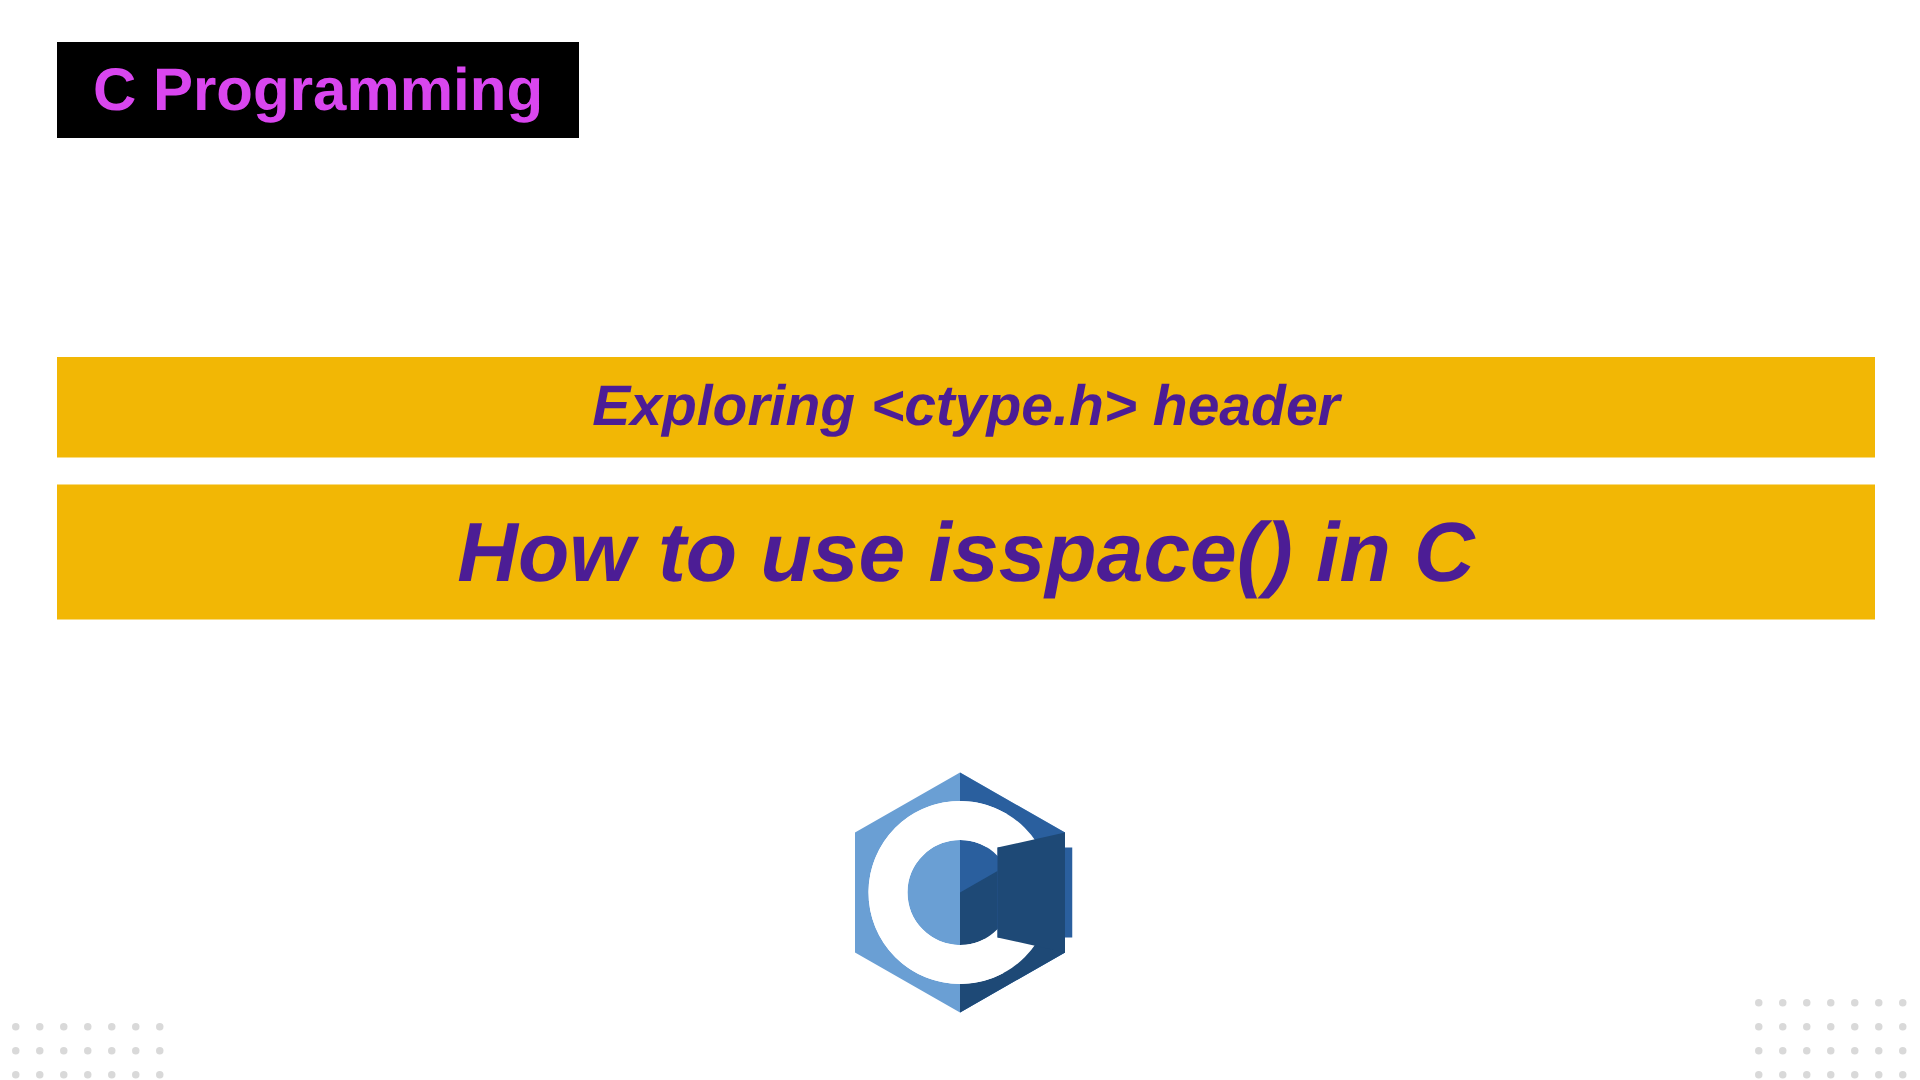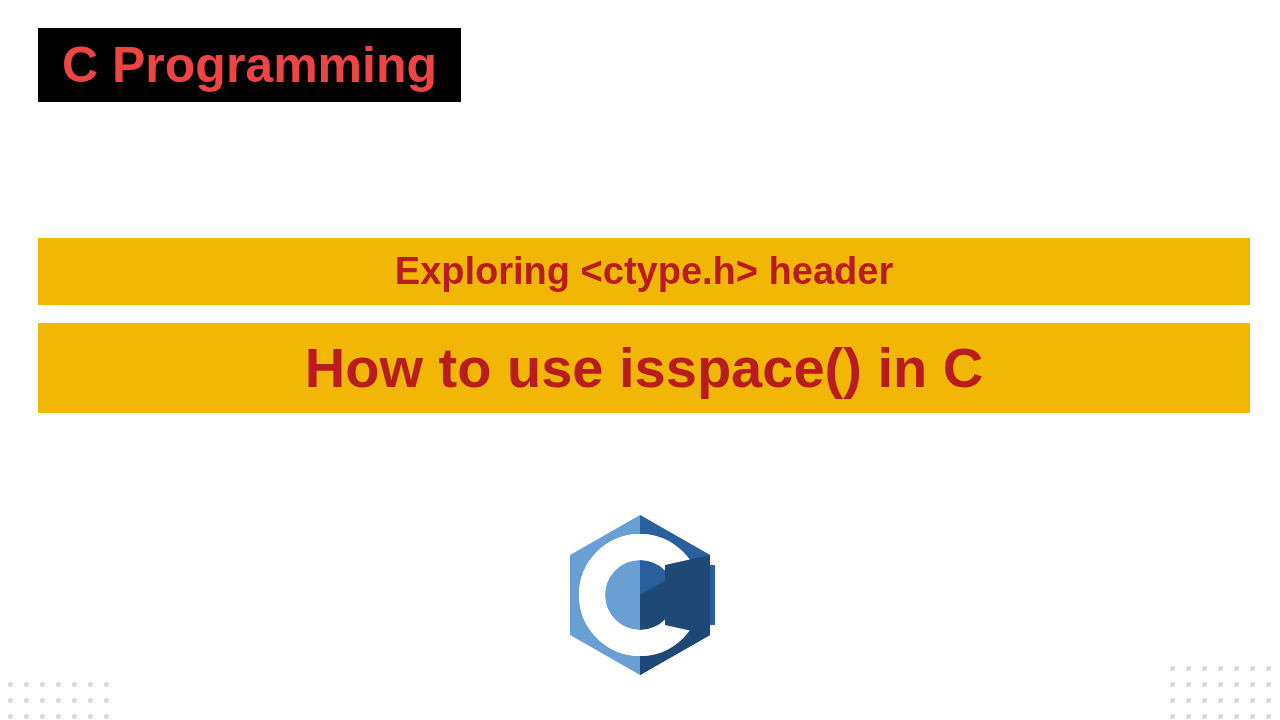--- a/index.html
+++ b/index.html
@@ -13,37 +13,38 @@
       background: #ffffff;
       font-family: -apple-system, BlinkMacSystemFont, "Segoe UI", Helvetica, Arial, sans-serif;
       position: relative;
       overflow: hidden;
     }
     .header-badge {
       position: absolute;
       top: 28px;
       left: 38px;
       background: #000000;
-      color: #ef4444;
-      font-size: 50px;
+      color: #d946ef;
+      font-size: 40px;
       font-weight: 700;
       padding: 12px 24px;
       line-height: 1;
     }
     .banner-group {
       position: absolute;
       top: 238px;
       left: 38px;
       right: 30px;
     }
     .banner {
       background: #f2b705;
-      color: #b91c1c;
+      color: #4c1d95;
       text-align: center;
       font-weight: 700;
+      font-style: italic;
     }
     .banner-small {
       font-size: 38px;
       padding: 12px 10px;
       margin-bottom: 18px;
     }
     .banner-large {
       font-size: 56px;
       padding: 14px 10px;
       line-height: 1.1;

